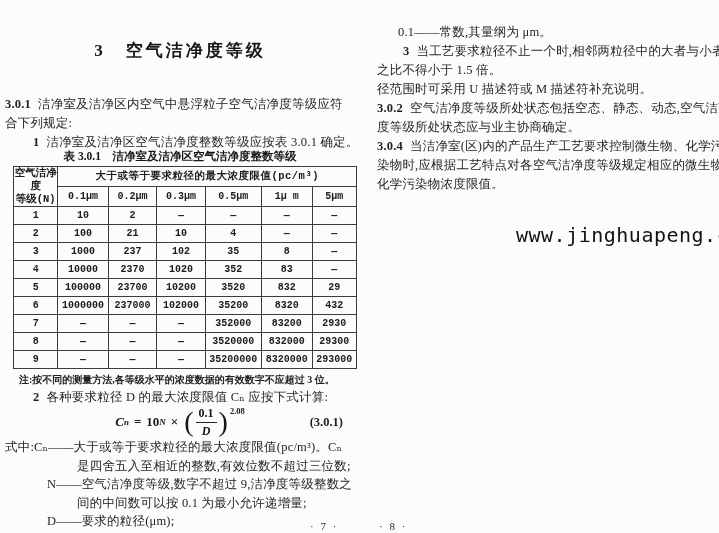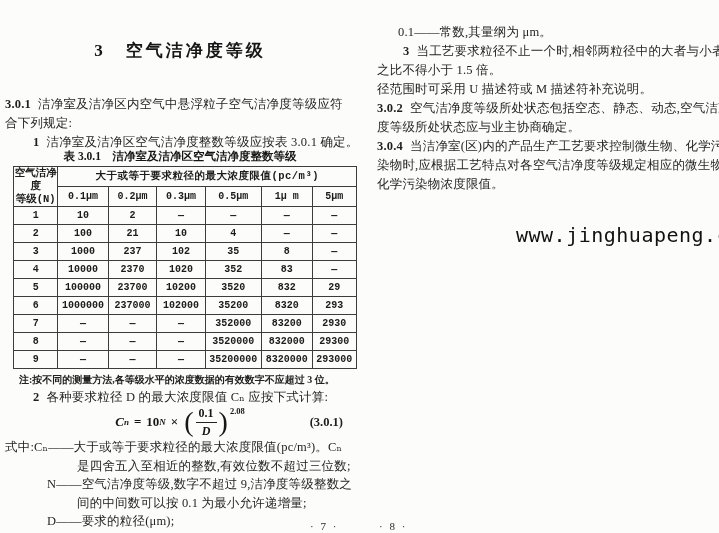--- a/index.html
+++ b/index.html
@@ -181,21 +181,21 @@
           <td>832</td>
           <td>29</td>
     </tr>
     <tr>
       <td>6</td>
           <td>1000000</td>
           <td>237000</td>
           <td>102000</td>
           <td>35200</td>
           <td>8320</td>
-          <td>293</td>
+          <td>432</td>
     </tr>
     <tr>
       <td>7</td>
           <td>—</td>
           <td>—</td>
           <td>—</td>
           <td>352000</td>
           <td>83200</td>
           <td>2930</td>
     </tr>

